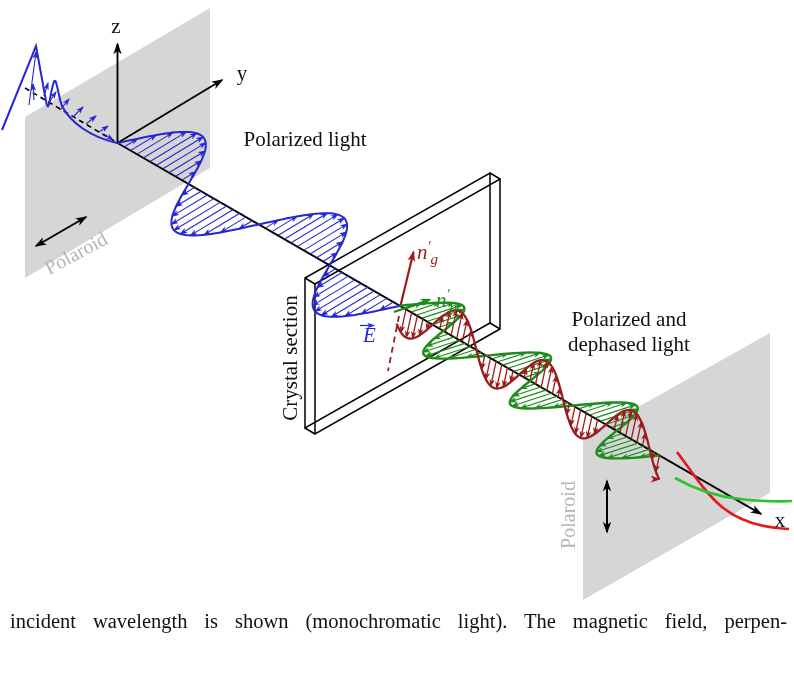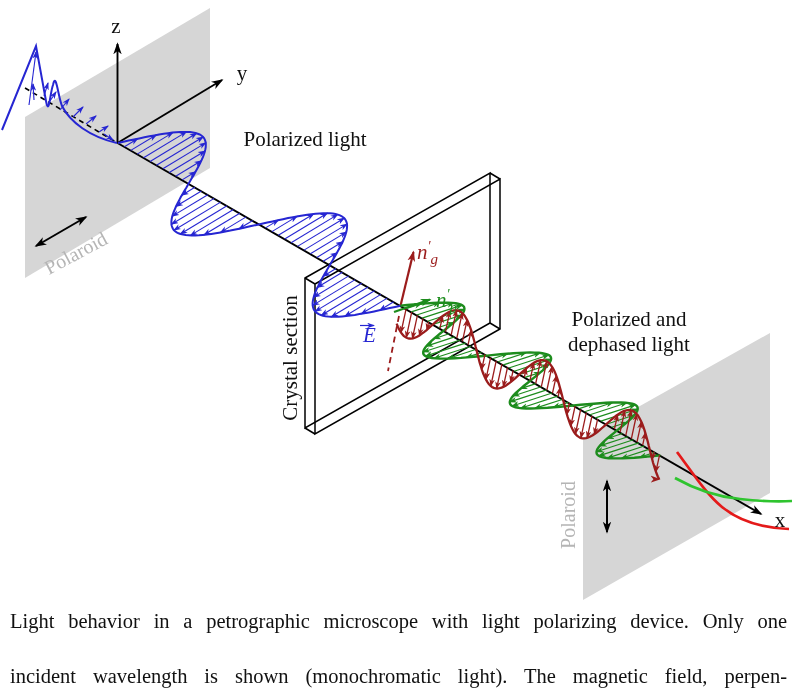--- a/index.html
+++ b/index.html
@@ -224,16 +224,15 @@
 
   <text class="plab" fill="#b5b5b5" transform="translate(79,259) rotate(-28)" text-anchor="middle">Polaroid</text>
   <text class="plab" fill="#b5b5b5" transform="translate(575,515) rotate(-90)" text-anchor="middle">Polaroid</text>
 
   <text class="math" x="417" y="259" fill="#9b1c1c"><tspan>n</tspan><tspan font-size="14" dy="-8">′</tspan><tspan font-size="15" dy="13">g</tspan></text>
   <text class="math" x="436" y="307" fill="#1d8c1d"><tspan>n</tspan><tspan font-size="14" dy="-8">′</tspan><tspan font-size="15" dy="13">p</tspan></text>
   <text class="math" x="363" y="342" fill="#2626d2"><tspan>E</tspan></text>
 </svg>
 
 <div class="caption">
-  <div class="cap-line just">Light behavior in a petrographic microscope with light polarizing device. Only one</div>
   <div class="cap-line just">incident wavelength is shown (monochromatic light). The magnetic field, perpen-</div>
 
 </div>
 
 </body></html>

